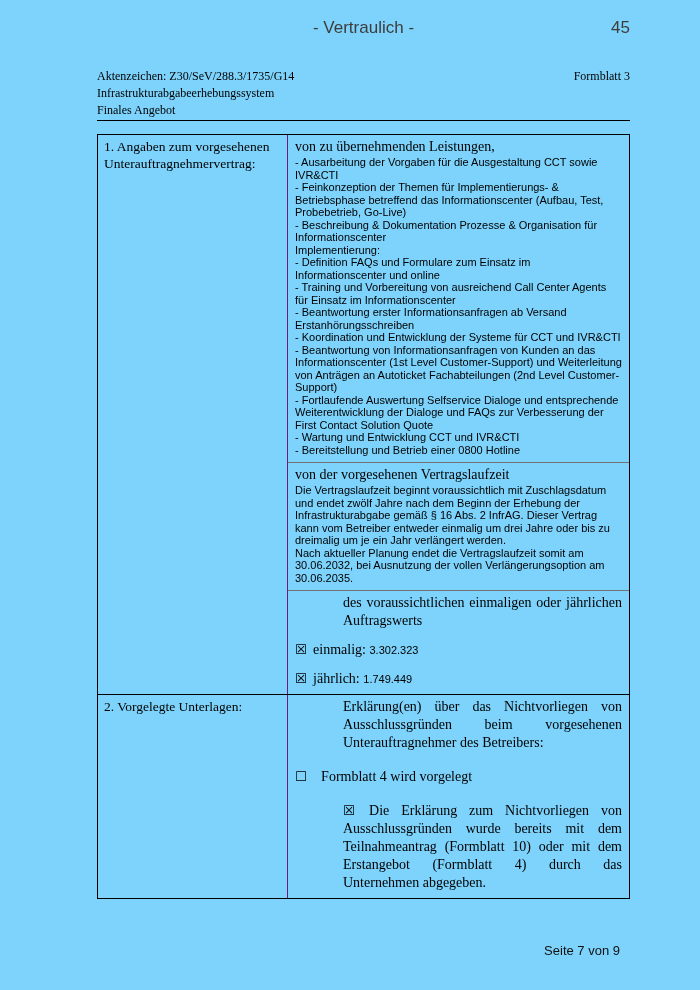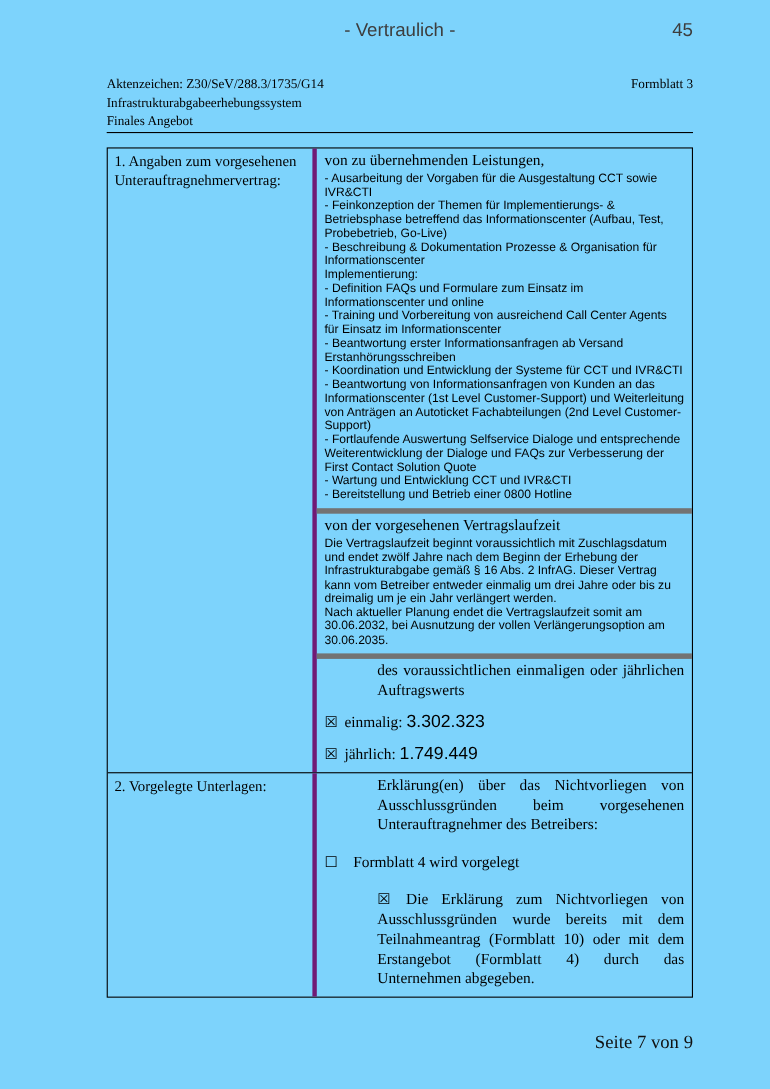--- a/index.html
+++ b/index.html
@@ -13,39 +13,39 @@
     font-family:"Liberation Sans",sans-serif;font-size:17px;color:#3d3d3d;
   }
   .top-header .pagenum{position:absolute;right:0;top:0;}
   .meta{margin-top:30px;font-weight:normal;font-size:12px;line-height:17px;}
   .meta-row1{display:flex;justify-content:space-between;}
   .rule{border-top:1.5px solid #000;margin-top:1px;}
   .doc-table{margin-top:13px;border:1px solid #000;}
   .trow{display:flex;}
   .trow + .trow{border-top:1px solid #000;}
   .cell-left{
-    flex:0 0 190px;width:190px;box-sizing:border-box;border-right:4px solid #701a75;
+    flex:0 0 190px;width:190px;box-sizing:border-box;border-right:1px solid #701a75;
     padding:3px 6px;font-size:13.5px;line-height:17px;
   }
   .cell-right{flex:1;min-width:0;display:flex;flex-direction:column;}
   .subcell{padding:3px 7px 6px 7px;}
-  .subcell + .subcell{border-top:5px solid #737373;}
+  .subcell + .subcell{border-top:1px solid #737373;}
   .serif-head{font-size:14px;line-height:18px;}
   .just{text-align:justify;margin-left:48px;}
   .small{font-family:"Liberation Sans",sans-serif;font-size:11px;line-height:12.5px;}
   .gap{}
   .opt{margin-top:10px;font-size:14px;line-height:18px;}
   .cb{font-family:"DejaVu Sans",sans-serif;font-size:13.5px;margin-right:6px;}
   .cb-wide{margin-right:14px;}
-  .num{font-family:"Liberation Sans",sans-serif;font-size:16px;}
+  .num{font-family:"Liberation Sans",sans-serif;font-size:11px;}
   .intro{font-size:14px;line-height:18px;}
   .opt2{margin-top:15px;font-size:14px;line-height:18px;}
   .footer{
-    position:absolute;right:70px;bottom:32px;
-    font-family:Liberation Serif, serif;font-size:17px;color:#111;
+    position:absolute;right:80px;bottom:32px;
+    font-family:Liberation Sans, sans-serif;font-size:13px;color:#111;
   }
 </style>
 </head>
 <body>
 
 <div class="page">
 
   <div class="top-header">
     <span>- Vertraulich -</span>
     <span class="pagenum">45</span>

